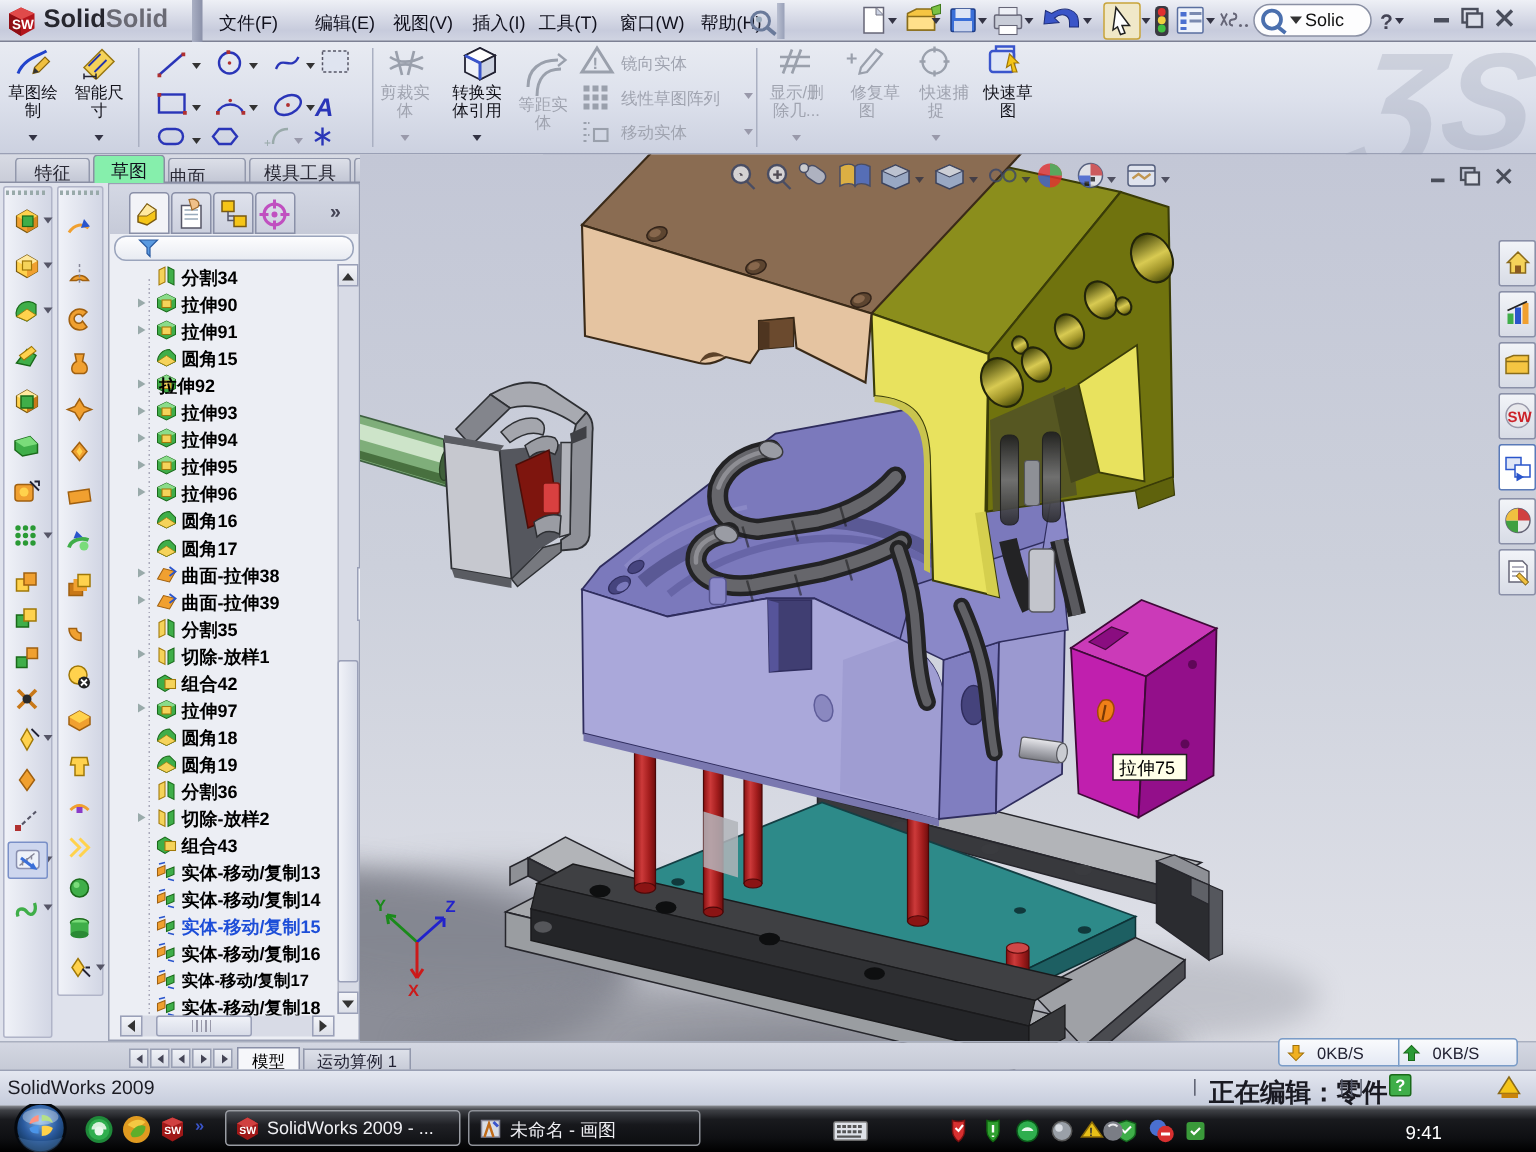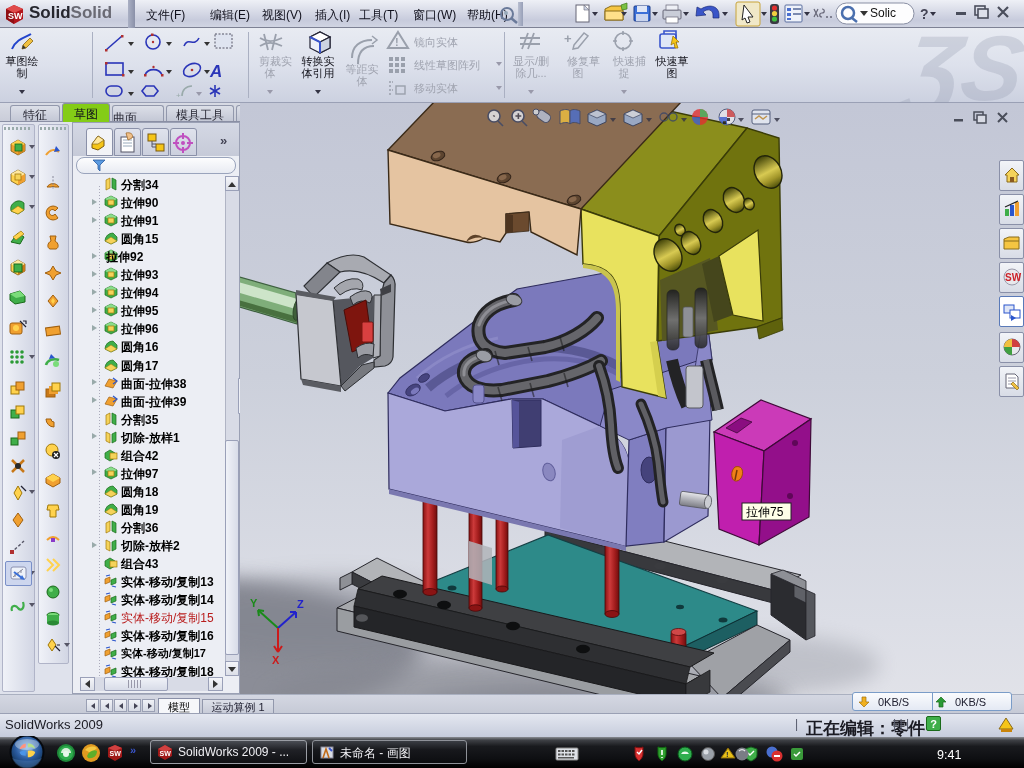--- a/index.html
+++ b/index.html
@@ -83,20 +83,30 @@
     <div class="ab" style="left:2px;top:0;width:40px;height:75px;text-align:center">
       <svg class="ab" style="left:8px;top:3px" width="24" height="22" viewBox="0 0 24 22">
         <path d="M2 18 C6 8 16 6 21 3" stroke="#2244cc" stroke-width="2" fill="none"></path>
         <polygon points="13,14 20,7 23,10 16,17 12,18" fill="#f0c040" stroke="#886611" stroke-width="0.8"></polygon>
         <polygon points="12,18 13,14 16,17" fill="#333"></polygon>
       </svg>
       <div class="ab tx" style="left:0;top:26px;width:40px;font-size:11px;color:#14141c;text-align:center">草图绘</div>
       <div class="ab tx" style="left:0;top:38px;width:40px;font-size:11px;color:#14141c;text-align:center">制</div>
       <div class="ab" style="left:17px;top:62px;width:0;height:0;border-left:3.5px solid transparent;border-right:3.5px solid transparent;border-top:4px solid #334"></div>
     </div>
+    <div class="ab" style="left:44px;top:0;width:44px;height:75px;text-align:center">
+      <svg class="ab" style="left:10px;top:3px" width="24" height="22" viewBox="0 0 24 22">
+        <polygon points="2,14 14,2 22,10 10,22" fill="#f5d35a" stroke="#997711" stroke-width="1"></polygon>
+        <path d="M5 13 L13 5 M9 17 L17 9" stroke="#2233aa" stroke-width="1.2"></path>
+        <path d="M2 20 L10 20 M2 18 L2 22 M10 18 L10 22" stroke="#223" stroke-width="1"></path>
+      </svg>
+      <div class="ab tx" style="left:0;top:26px;width:44px;font-size:11px;color:#14141c;text-align:center">智能尺</div>
+      <div class="ab tx" style="left:0;top:38px;width:44px;font-size:11px;color:#14141c;text-align:center">寸</div>
+      <div class="ab" style="left:19px;top:62px;width:0;height:0;border-left:3.5px solid transparent;border-right:3.5px solid transparent;border-top:4px solid #334"></div>
+    </div>
     <div class="ab" style="left:92px;top:4px;width:1px;height:66px;background:#aab0c2"></div>
   </div>
 <svg class="ab" style="left:96px;top:28px" width="420" height="74" viewBox="0 0 420 74">
 <g stroke="#2a35b8" fill="none" stroke-width="1.6">
 <line x1="10" y1="22" x2="26" y2="8"></line>
 <circle cx="57" cy="14" r="7"></circle>
 <path d="M88 18 C92 8 98 20 103 10"></path>
 <rect x="10" y="35" width="17" height="12"></rect>
 <path d="M49 47 A9 8 0 0 1 66 47"></path>
 <ellipse cx="96" cy="42" rx="9" ry="6" transform="rotate(-25 96 42)"></ellipse>
@@ -137,21 +147,21 @@
 </svg>
 <div class="ab" style="left:248px;top:32px;width:1px;height:66px;background:#aab0c2"></div>
 <svg class="ab" style="left:252px;top:30px" width="40" height="26" viewBox="0 0 40 26">
     <g stroke="#9aa0ac" stroke-width="1.8" fill="none">
       <path d="M8 8 C14 12 22 12 30 8"></path>
       <path d="M8 16 C14 12 22 12 30 16"></path>
       <line x1="12" y1="4" x2="16" y2="20"></line>
       <line x1="24" y1="4" x2="20" y2="20"></line>
     </g>
   </svg>
-<div class="ab tx" style="left:248px;top:54px;width:44px;text-align:right;font-size:11px;color:#a0a4b0">剪裁实</div>
+<div class="ab tx" style="left:248px;top:54px;width:44px;text-align:center;font-size:11px;color:#a0a4b0">剪裁实</div>
 <div class="ab tx" style="left:248px;top:66px;width:44px;text-align:center;font-size:11px;color:#a0a4b0">体</div>
 <div class="ab" style="left:267px;top:90px;border-left:3.5px solid transparent;border-right:3.5px solid transparent;border-top:4px solid #99a"></div>
 <svg class="ab" style="left:296px;top:29px" width="44" height="26" viewBox="0 0 44 26">
     <polygon points="14,8 24,3 34,8 34,19 24,24 14,19" fill="#eef1f8" stroke="#223" stroke-width="1.2"></polygon>
     <polygon points="14,8 24,3 34,8 24,13" fill="#fff" stroke="#223" stroke-width="1.2"></polygon>
     <polygon points="24,13 34,8 34,19 24,24" fill="#cdd3e2" stroke="#223" stroke-width="1.2"></polygon>
     <path d="M14 8 L24 13 L24 24" stroke="#3a55cc" stroke-width="2" fill="none"></path>
   </svg>
 <div class="ab tx" style="left:294px;top:54px;width:48px;text-align:center;font-size:11px;color:#14141c">转换实</div>
 <div class="ab tx" style="left:294px;top:66px;width:48px;text-align:center;font-size:11px;color:#14141c">体引用</div>
@@ -208,21 +218,21 @@
 <div class="ab" style="left:621px;top:90px;border-left:3.5px solid transparent;border-right:3.5px solid transparent;border-top:4px solid #99a"></div>
 <svg class="ab" style="left:656px;top:28px" width="30" height="28" viewBox="0 0 30 28">
     <rect x="4" y="6" width="16" height="14" rx="2" fill="#dfe6f6" stroke="#3a55cc" stroke-width="1.6"></rect>
     <path d="M8 6 V3 H20 V15" stroke="#3a55cc" stroke-width="1.6" fill="none"></path>
     <polygon points="17,8 23,14 20,14 22,20 19,20 18,15 15,17" fill="#f5c518" stroke="#a07808" stroke-width="0.8"></polygon>
   </svg>
 <div class="ab tx" style="left:650px;top:54px;width:44px;text-align:center;font-size:11px;color:#14141c">快速草</div>
 <div class="ab tx" style="left:650px;top:66px;width:44px;text-align:center;font-size:11px;color:#14141c">图</div>
 <div class="ab" style="left:0;top:103px;width:362px;height:19px;background:linear-gradient(180deg,#d8dbe4,#c9ccd8)"></div>
 <div class="ab tx" style="left:10px;top:105px;width:50px;height:17px;background:linear-gradient(180deg,#dcdfe8,#c2c6d4);border:1px solid #9298ac;border-bottom:none;border-radius:3px 3px 0 0;text-align:center;font-size:12px;color:#2a2a36;padding-top:1px">特征</div>
-<div class="ab tx" style="left:62px;top:103px;width:48px;height:19px;background:#84cc16;border:1px solid #8a8fa4;border-bottom:none;border-radius:3px 3px 0 0;text-align:center;font-size:12px;color:#10101c;padding-top:2px;z-index:3">草图</div>
+<div class="ab tx" style="left:62px;top:103px;width:48px;height:19px;background:#86efac;border:1px solid #8a8fa4;border-bottom:none;border-radius:3px 3px 0 0;text-align:center;font-size:12px;color:#10101c;padding-top:2px;z-index:3">草图</div>
 <div class="ab tx" style="left:112px;top:105px;width:52px;height:17px;background:linear-gradient(180deg,#dcdfe8,#c2c6d4);border:1px solid #9298ac;border-bottom:none;border-radius:3px 3px 0 0;text-align:left;font-size:12px;color:#2a2a36;padding-top:4px">曲面</div>
 <div class="ab tx" style="left:166px;top:105px;width:68px;height:17px;background:linear-gradient(180deg,#dcdfe8,#c2c6d4);border:1px solid #9298ac;border-bottom:none;border-radius:3px 3px 0 0;text-align:center;font-size:12px;color:#2a2a36;padding-top:1px">模具工具</div>
 <div class="ab tx" style="left:236px;top:105px;width:50px;height:17px;background:linear-gradient(180deg,#dcdfe8,#c2c6d4);border:1px solid #9298ac;border-bottom:none;border-radius:3px 3px 0 0;text-align:center;font-size:12px;color:#2a2a36;padding-top:1px">评估</div>
 <div class="ab tx" style="left:288px;top:105px;width:68px;height:17px;background:linear-gradient(180deg,#dcdfe8,#c2c6d4);border:1px solid #9298ac;border-bottom:none;border-radius:3px 3px 0 0;text-align:center;font-size:12px;color:#2a2a36;padding-top:1px">DimXpert</div>
 <div class="ab" style="left:0;top:121px;width:362px;height:1px;background:#8a8fa4"></div>
 <div class="ab" style="left:0;top:122px;width:72px;height:572px;background:#dfe2ec"></div>
 <div class="ab" style="left:2px;top:124px;width:33px;height:568px;background:linear-gradient(90deg,#f0f2f8,#d2d6e4);border:1px solid #b0b4c8;border-radius:2px"></div>
 <div class="ab" style="left:38px;top:124px;width:31px;height:540px;background:linear-gradient(90deg,#f0f2f8,#d2d6e4);border:1px solid #b0b4c8;border-radius:2px"></div>
 <div class="ab" style="left:4px;top:127px;width:28px;height:3px;background-image:repeating-linear-gradient(90deg,#9aa 0,#9aa 2px,transparent 2px,transparent 4px)"></div>
 <div class="ab" style="left:40px;top:127px;width:28px;height:3px;background-image:repeating-linear-gradient(90deg,#9aa 0,#9aa 2px,transparent 2px,transparent 4px)"></div>
@@ -562,21 +572,21 @@
     <path d="M1 5 L6 3 L6 8 L1 10 Z" fill="#f0a030" stroke="#a06010" stroke-width="0.7"></path>
     <path d="M7 6 L12 4 L12 9 L7 11 Z" fill="#3fae49" stroke="#1a6a1a" stroke-width="0.7"></path>
     <path d="M2 2 L6 1 M8 12 L12 13" stroke="#2a55cc" stroke-width="1.2"></path>
   </svg>
 <div class="ab tx" style="left:121px;top:592px;font-size:12px;color:#000;font-weight:bold">实体-移动/复制14</div>
 <svg class="ab" style="left:104px;top:610px" width="14" height="14" viewBox="0 0 14 14">
     <path d="M1 5 L6 3 L6 8 L1 10 Z" fill="#f0a030" stroke="#a06010" stroke-width="0.7"></path>
     <path d="M7 6 L12 4 L12 9 L7 11 Z" fill="#3fae49" stroke="#1a6a1a" stroke-width="0.7"></path>
     <path d="M2 2 L6 1 M8 12 L12 13" stroke="#2a55cc" stroke-width="1.2"></path>
   </svg>
-<div class="ab tx" style="left:121px;top:610px;font-size:12px;color:#b91c1c;font-weight:normal">实体-移动/复制15</div>
+<div class="ab tx" style="left:121px;top:610px;font-size:12px;color:#1d4ed8;font-weight:bold">实体-移动/复制15</div>
 <svg class="ab" style="left:104px;top:628px" width="14" height="14" viewBox="0 0 14 14">
     <path d="M1 5 L6 3 L6 8 L1 10 Z" fill="#f0a030" stroke="#a06010" stroke-width="0.7"></path>
     <path d="M7 6 L12 4 L12 9 L7 11 Z" fill="#3fae49" stroke="#1a6a1a" stroke-width="0.7"></path>
     <path d="M2 2 L6 1 M8 12 L12 13" stroke="#2a55cc" stroke-width="1.2"></path>
   </svg>
 <div class="ab tx" style="left:121px;top:628px;font-size:12px;color:#000;font-weight:bold">实体-移动/复制16</div>
 <svg class="ab" style="left:104px;top:646px" width="14" height="14" viewBox="0 0 14 14">
     <path d="M1 5 L6 3 L6 8 L1 10 Z" fill="#f0a030" stroke="#a06010" stroke-width="0.7"></path>
     <path d="M7 6 L12 4 L12 9 L7 11 Z" fill="#3fae49" stroke="#1a6a1a" stroke-width="0.7"></path>
     <path d="M2 2 L6 1 M8 12 L12 13" stroke="#2a55cc" stroke-width="1.2"></path>

